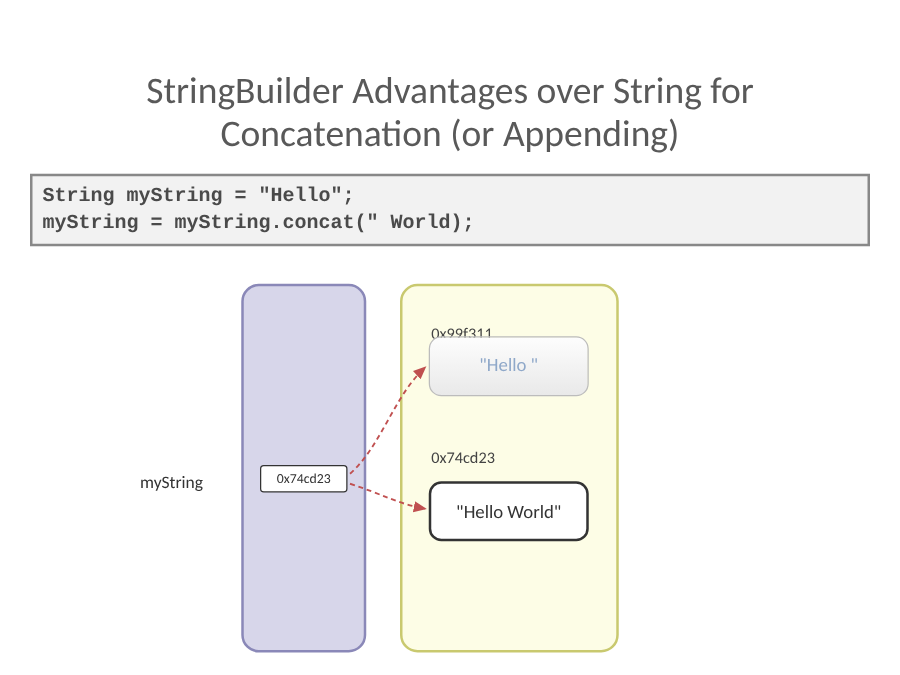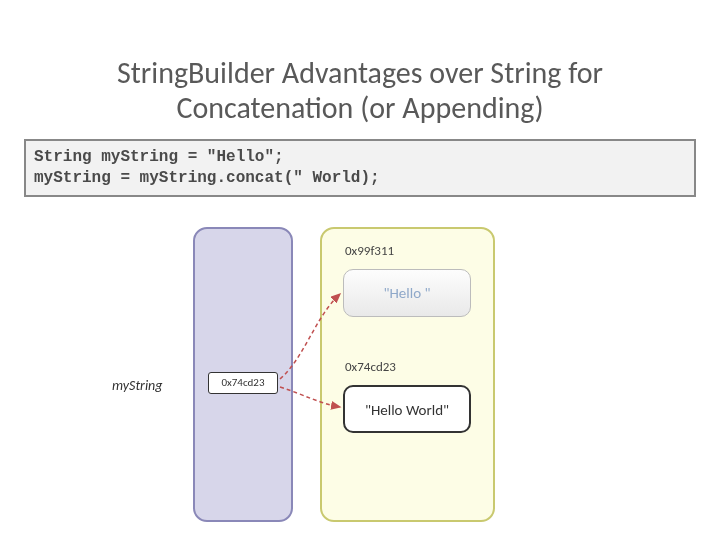--- a/index.html
+++ b/index.html
@@ -35,21 +35,20 @@
     position: relative;
     width: 720px;
     height: 360px;
   }
   .var-label {
     position: absolute;
     left: 112px;
     top: 180px;
     font-size: 14px;
     color: #333;
-    font-style: italic;
   }
   .stack-box {
     position: absolute;
     left: 193px;
     top: 30px;
     width: 100px;
     height: 295px;
     background: #d7d6ea;
     border: 2px solid #8a88b8;
     border-radius: 14px;
@@ -76,21 +75,21 @@
     height: 295px;
     background: #fdfde6;
     border: 2px solid #c9c96f;
     border-radius: 14px;
   }
   .addr {
     position: absolute;
     font-size: 13px;
     color: #444;
   }
-  .addr1 { left: 345px; top: 46px; }
+  .addr1 { left: 345px; top: 63px; }
   .addr2 { left: 345px; top: 162px; }
   .obj {
     position: absolute;
     left: 343px;
     width: 128px;
     height: 48px;
     border-radius: 10px;
     text-align: center;
     line-height: 46px;
     font-size: 15px;

